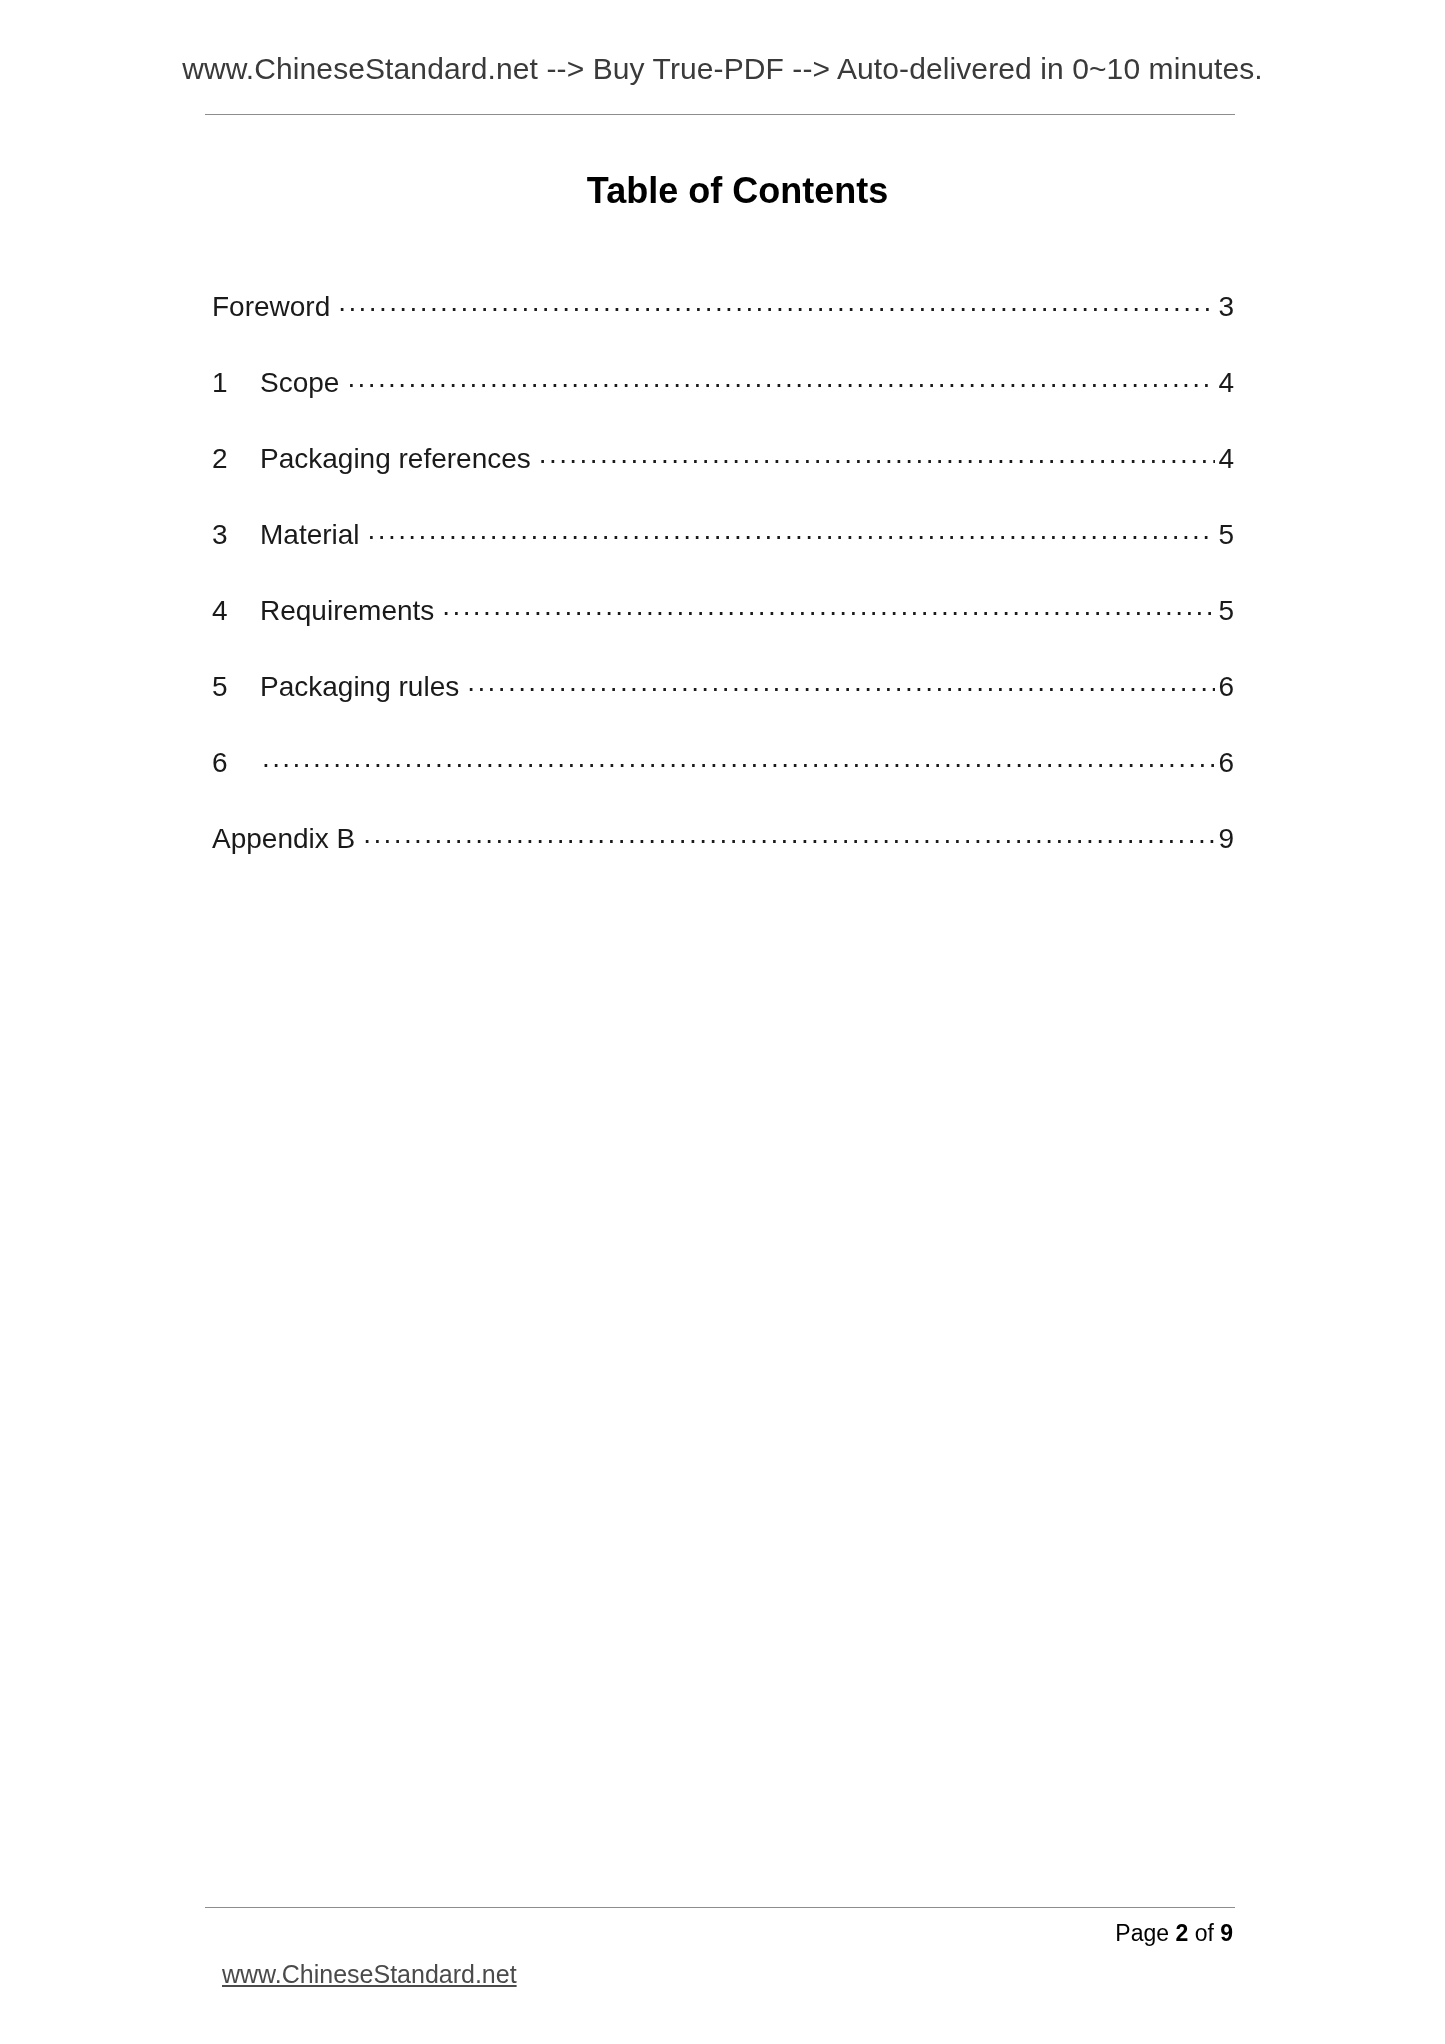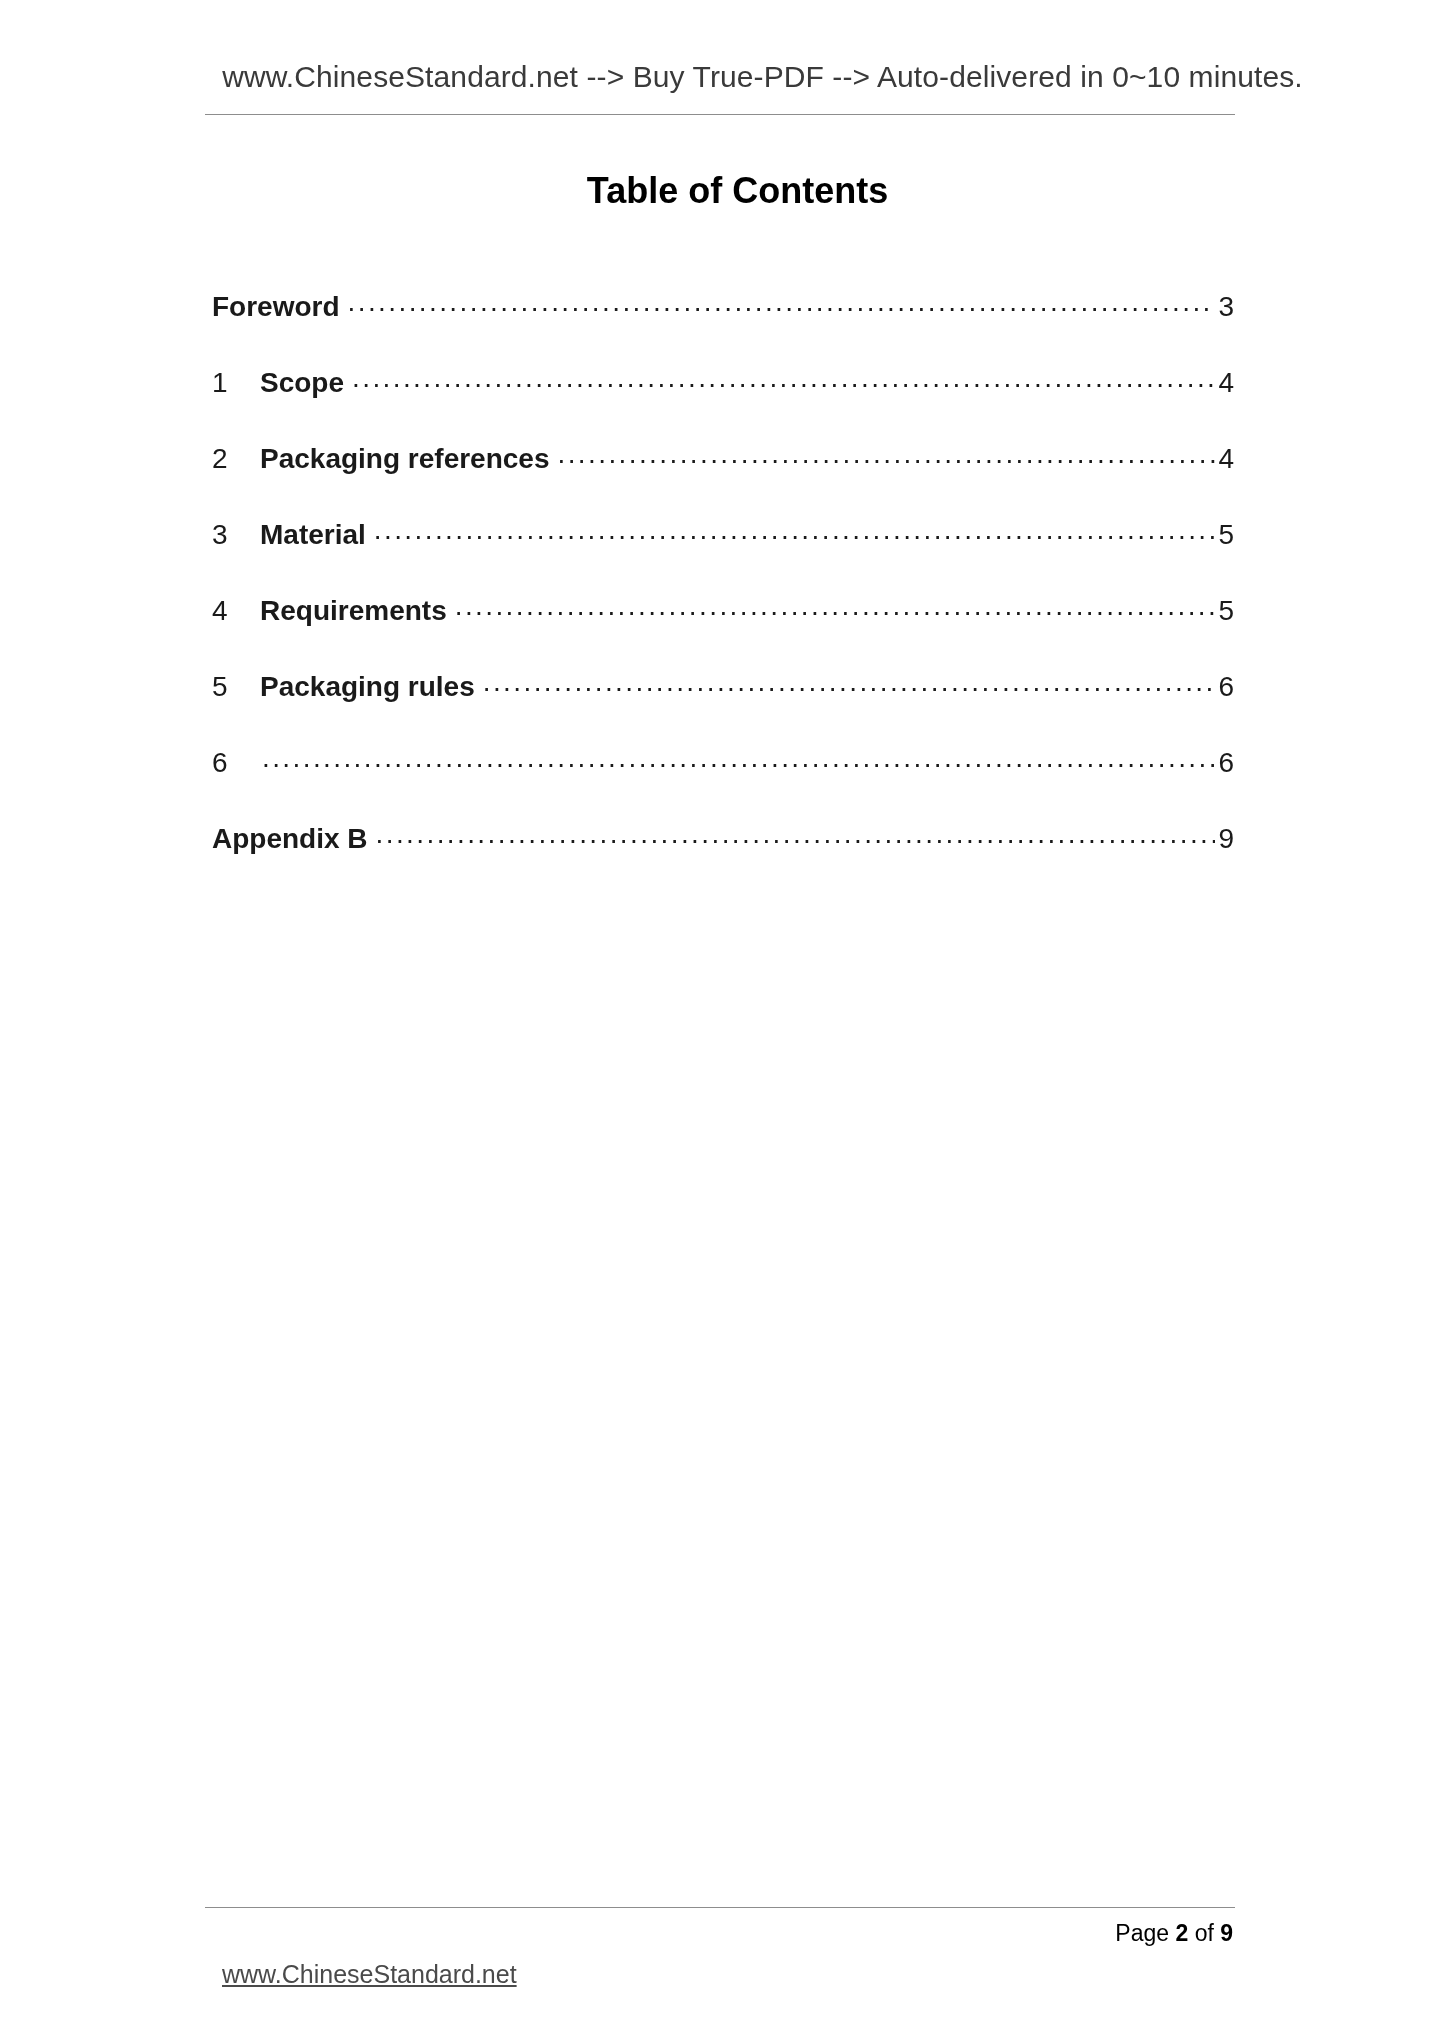--- a/index.html
+++ b/index.html
@@ -17,24 +17,23 @@
     height: 2044px;
     margin: 0 auto;
     background: #ffffff;
     overflow: hidden;
   }
 
   
   .promo-band {
     position: absolute;
     left: 0;
-    top: 8px;
+    top: 0;
     width: 1149px;
     height: 120px;
-    margin-left: 40px;
   }
   .promo-text {
     position: absolute;
     left: 0;
     top: 52px;
     width: 1445px;
     text-align: center;
     font-size: 30px;
     color: #3a3a3a;
     white-space: nowrap;
@@ -94,21 +93,20 @@
     flex: 0 0 48px;
     text-align: left;
   }
   .toc-num.empty {
     width: 0;
     flex: 0 0 0;
   }
   .toc-label {
     flex: 0 0 auto;
     padding-right: 6px;
-    font-weight: bold;
   }
   .toc-leader {
     flex: 1 1 auto;
     overflow: hidden;
     height: 1em;
     position: relative;
     margin: 0 2px;
   }
   .toc-leader::before {
     content: "............................................................................................................................................................";

